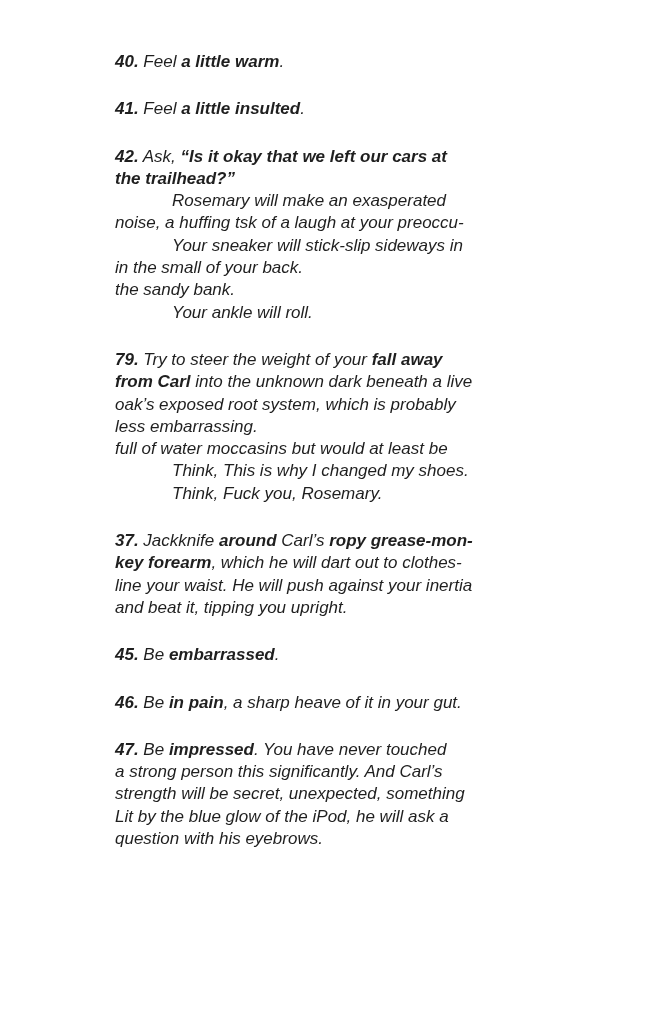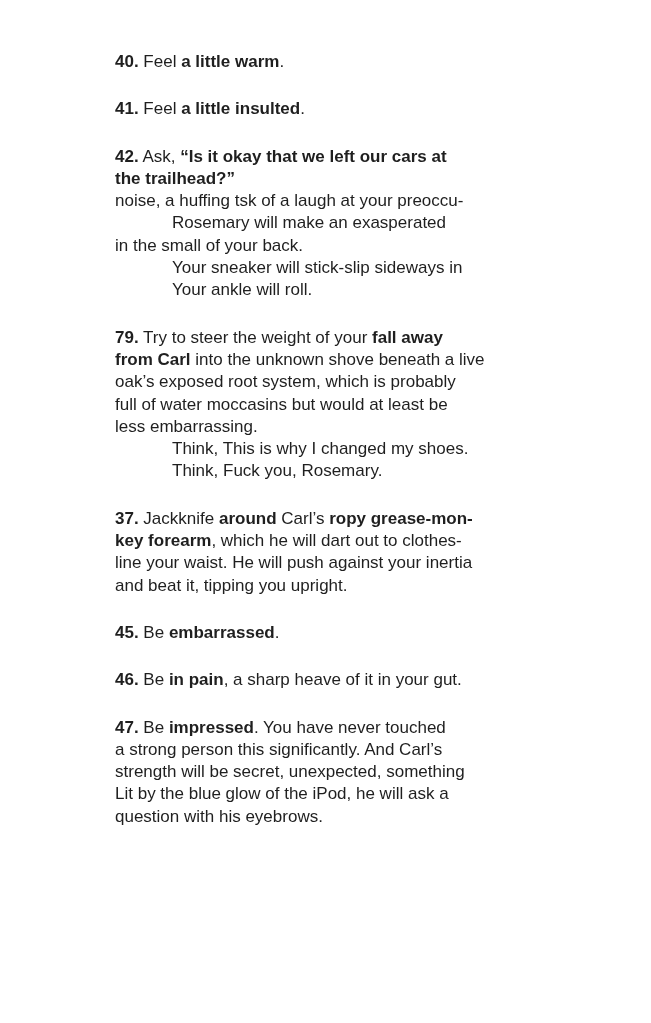--- a/index.html
+++ b/index.html
@@ -11,20 +11,21 @@
     height: 1023px;
     background: #ffffff;
     font-family: "Liberation Sans", sans-serif;
     color: #1f1f1f;
     overflow: hidden;
   }
   .page {
     width: 535px;
     height: 1023px;
     background: #ffffff;
+    font-style: italic;
   }
   .text-column {
     padding: 51px 0 0 115px;
     font-size: 17px;
     line-height: 22.3px;
   }
   .item {
     margin: 0 0 25px 0;
   }
   .line {
@@ -47,32 +48,33 @@
   <div class="text-column">
       <div class="item">
         <div class="line"><span class="bold">40.</span><span class="regular"> Feel </span><span class="bold">a little warm</span><span class="regular">.</span></div>
       </div>
       <div class="item">
         <div class="line"><span class="bold">41.</span><span class="regular"> Feel </span><span class="bold">a little insulted</span><span class="regular">.</span></div>
       </div>
       <div class="item">
         <div class="line"><span class="bold">42.</span><span class="regular"> Ask, </span><span class="bold">“Is it okay that we left our cars at</span></div>
         <div class="line"><span class="bold">the trailhead?”</span></div>
+        <div class="line indent"><span class="regular">Rosemary will make an exasperated</span></div>
         <div class="line"><span class="regular">noise, a huffing tsk of a laugh at your preoccu-</span></div>
-        <div class="line indent"><span class="regular">Rosemary will make an exasperated</span></div>
+        <div class="line indent"><span class="regular">Your sneaker will stick-slip sideways in</span></div>
         <div class="line"><span class="regular">in the small of your back.</span></div>
-        <div class="line indent"><span class="regular">Your sneaker will stick-slip sideways in</span></div>
+        <div class="line"><span class="regular">the sandy bank.</span></div>
         <div class="line indent"><span class="regular">Your ankle will roll.</span></div>
       </div>
       <div class="item">
         <div class="line"><span class="bold">79.</span><span class="regular"> Try to steer the weight of your </span><span class="bold">fall away</span></div>
-        <div class="line"><span class="bold">from Carl</span><span class="regular"> into the unknown shove beneath a live</span></div>
+        <div class="line"><span class="bold">from Carl</span><span class="regular"> into the unknown dark beneath a live</span></div>
         <div class="line"><span class="regular">oak’s exposed root system, which is probably</span></div>
+        <div class="line"><span class="regular">less embarrassing.</span></div>
         <div class="line"><span class="regular">full of water moccasins but would at least be</span></div>
-        <div class="line"><span class="regular">less embarrassing.</span></div>
         <div class="line indent"><span class="regular">Think, This is why I changed my shoes.</span></div>
         <div class="line indent"><span class="regular">Think, Fuck you, Rosemary.</span></div>
       </div>
       <div class="item">
         <div class="line"><span class="bold">37.</span><span class="regular"> Jackknife </span><span class="bold">around</span><span class="regular"> Carl’s </span><span class="bold">ropy grease-mon-</span></div>
         <div class="line"><span class="bold">key forearm</span><span class="regular">, which he will dart out to clothes-</span></div>
         <div class="line"><span class="regular">line your waist. He will push against your inertia</span></div>
         <div class="line"><span class="regular">and beat it, tipping you upright.</span></div>
       </div>
       <div class="item">

